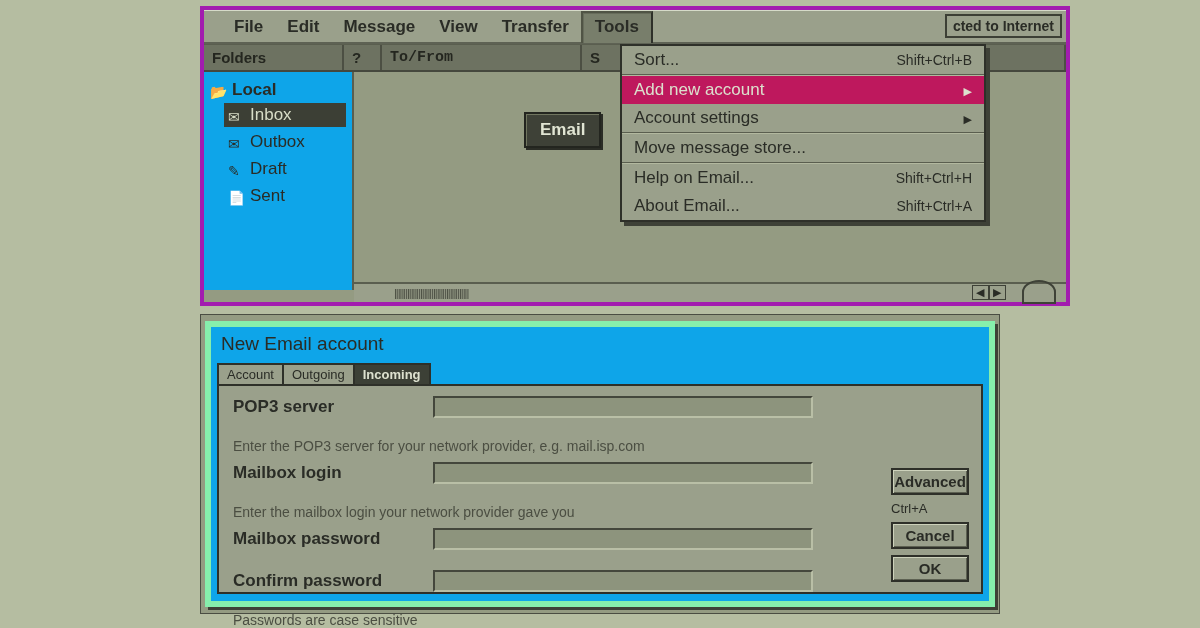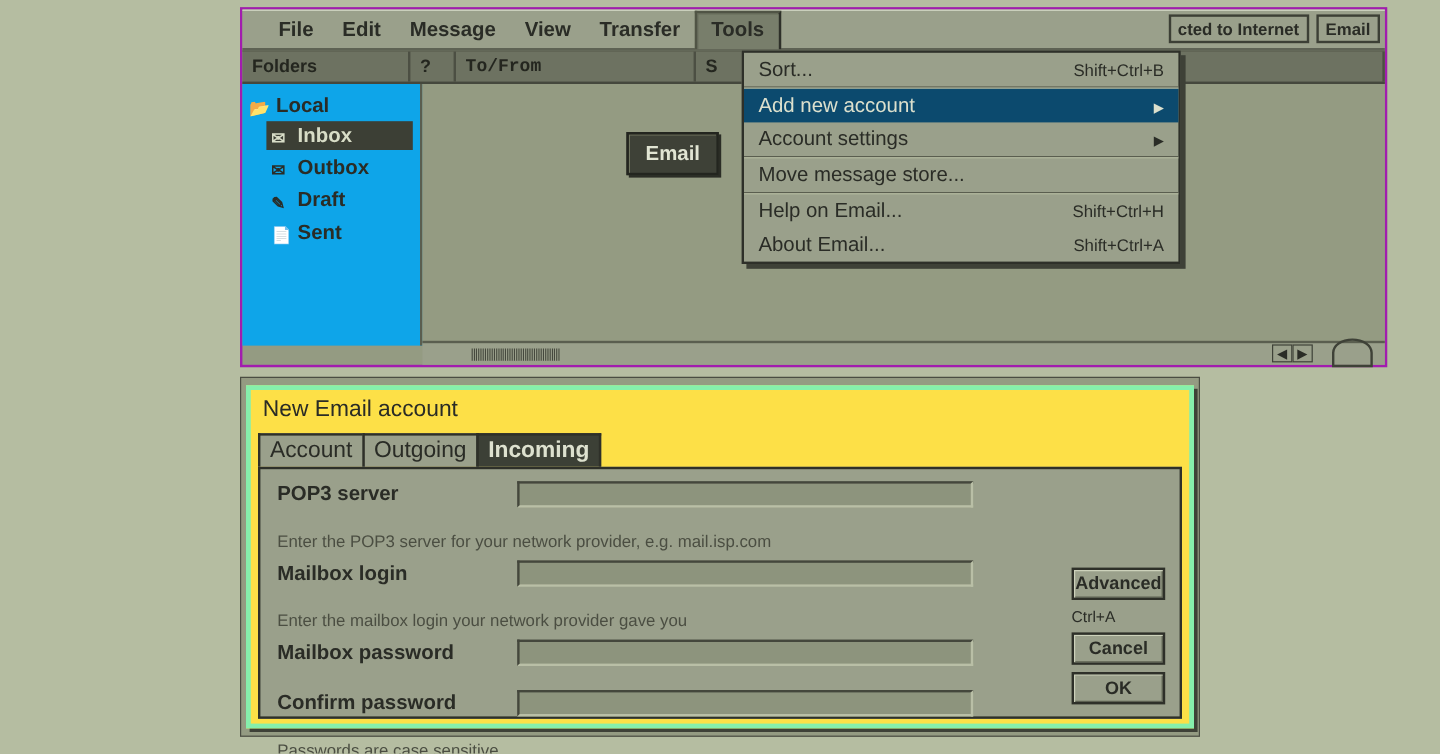--- a/index.html
+++ b/index.html
@@ -14,24 +14,24 @@
   }
   .panel-wrap {
     width: 800px;
     margin: 0 auto;
     padding: 6px 0 0 0;
   }
 
   
   .screen1 {
     position: relative;
-    width: 956px;
+    width: 870px;
     height: 300px;
     background: #949b82;
-    border: 2px solid #a21caf;
+    border: 4px solid #a21caf;
   }
   .menubar {
     position: absolute;
     top: 0; left: 0; right: 0;
     height: 34px;
     background: #9aa08b;
     border-bottom: 2px solid #5e6254;
     border-top: 1px solid #d6dbc9;
     display: flex;
     align-items: center;
@@ -50,20 +50,21 @@
     border-top-color: #505445;
     border-left-color: #505445;
     box-shadow: inset 1px 1px 0 #676c5b;
     padding: 4px 12px 6px 12px;
   }
   .status-right {
     position: absolute;
     right: 4px; top: 4px;
     display: flex;
     gap: 6px;
+    flex-direction: column;
   }
   .status-pill {
     border: 2px solid #3c3f35;
     background: #9aa08b;
     padding: 2px 6px;
     font-size: 14px;
     font-weight: bold;
   }
 
   .headerbar {
@@ -99,21 +100,21 @@
   }
   .tree-root {
     font-weight: bold;
     font-size: 17px;
     display:flex;
     align-items:center;
     gap:4px;
   }
   .tree-item {
     margin-left: 14px;
-    font-weight: bold;
+    font-weight: normal;
     font-size: 17px;
     display:flex;
     align-items:center;
     gap:4px;
     padding:2px 4px;
     margin-top:3px;
   }
   .tree-item.selected {
     background: #3c3f35;
     color: #d8ddc7;
@@ -158,21 +159,21 @@
   .dd-item {
     display:flex;
     justify-content: space-between;
     align-items:center;
     padding: 4px 12px;
     font-size: 17px;
     cursor:pointer;
   }
   .dd-item .shortcut { font-size:14px; }
   .dd-item.highlight {
-    background: #0c4a6e;
+    background: #be185d;
     color: #dce0cd;
     text-align: right;
   }
   .dd-sep {
     height: 0;
     border-top: 1px solid #5a5e4f;
     border-bottom: 1px solid #b2b89f;
     margin: 0;
   }
   .arrow-right::after { content:"▶"; font-size:11px; margin-left:8px; }
@@ -208,38 +209,38 @@
     position: relative;
     margin-top: 8px;
     width: 800px;
     height: 300px;
     background: #949b82;
     border: 1px solid #4a4d42;
   }
   .dialog {
     position:absolute;
     top: 6px; left: 4px; right: 4px; bottom: 6px;
-    background: #fde047;
-    border: 4px solid #86efac;
+    background: #0ea5e9;
+    border: 6px solid #86efac;
     box-shadow: 3px 3px 0 #3e4137;
   }
   .dlg-title {
     font-size:19px;
     padding:6px 10px 8px 10px;
   }
   .tabs {
     display:flex;
     margin-left:6px;
   }
   .tab {
     border:2px solid #2e3029;
     border-bottom:none;
     background:#9aa08b;
     padding:2px 8px;
-    font-size:19px;
+    font-size:13px;
     margin-right:-2px;
     cursor:pointer;
   }
   .tab.active {
     background:#3c4036;
     color:#dde1cf;
     font-weight:bold;
   }
   .tabbody {
     border:2px solid #2e3029;

